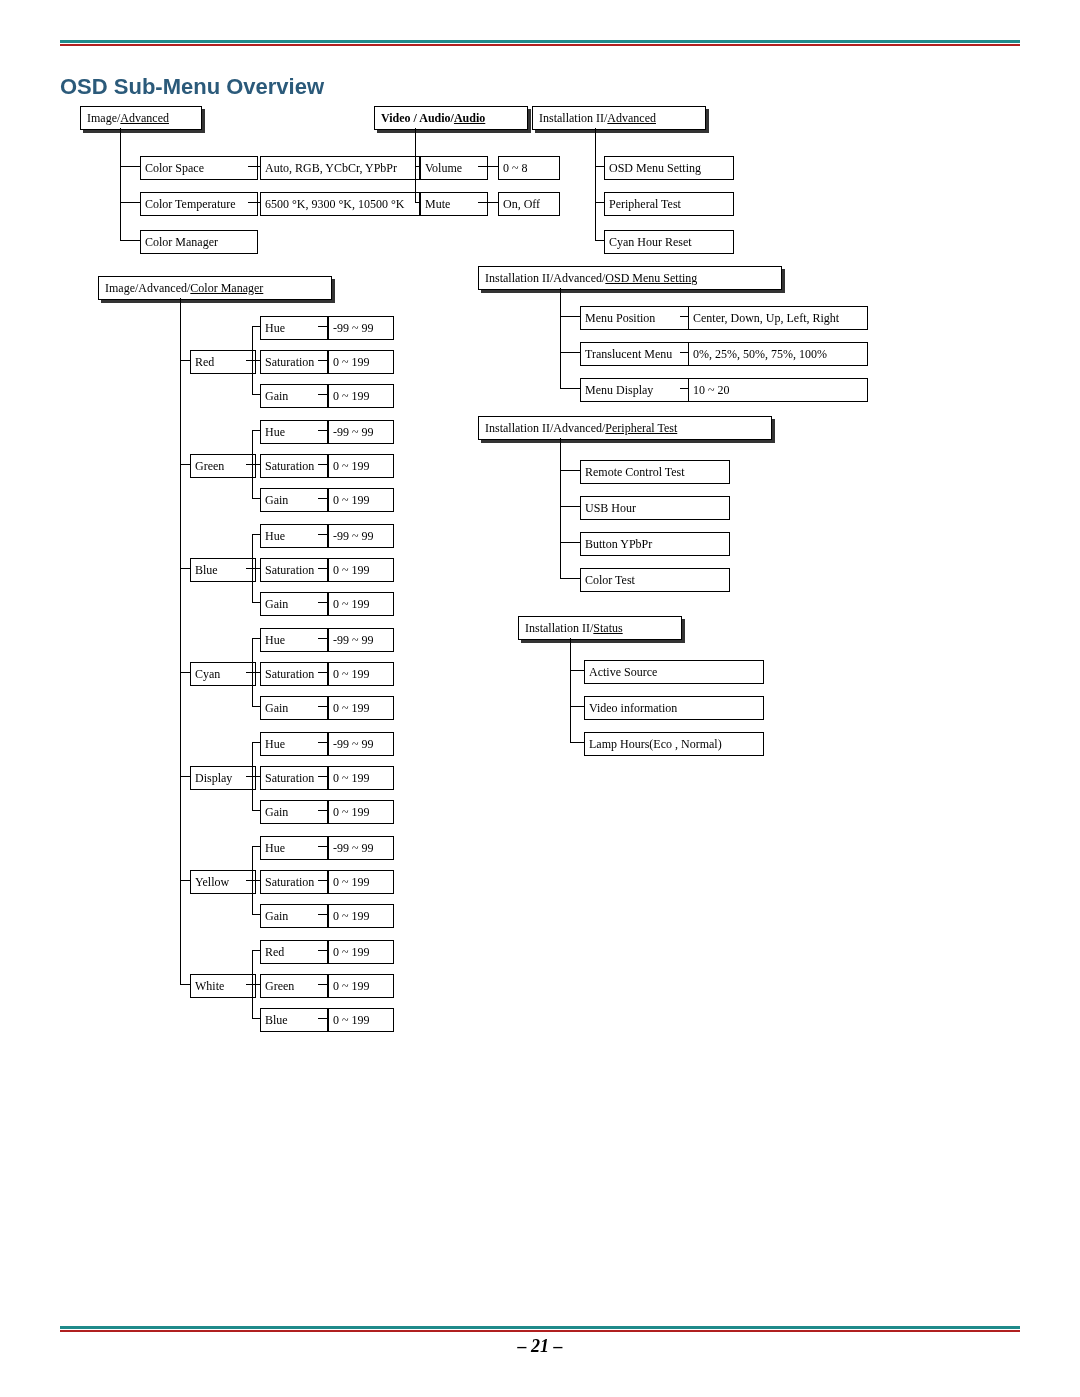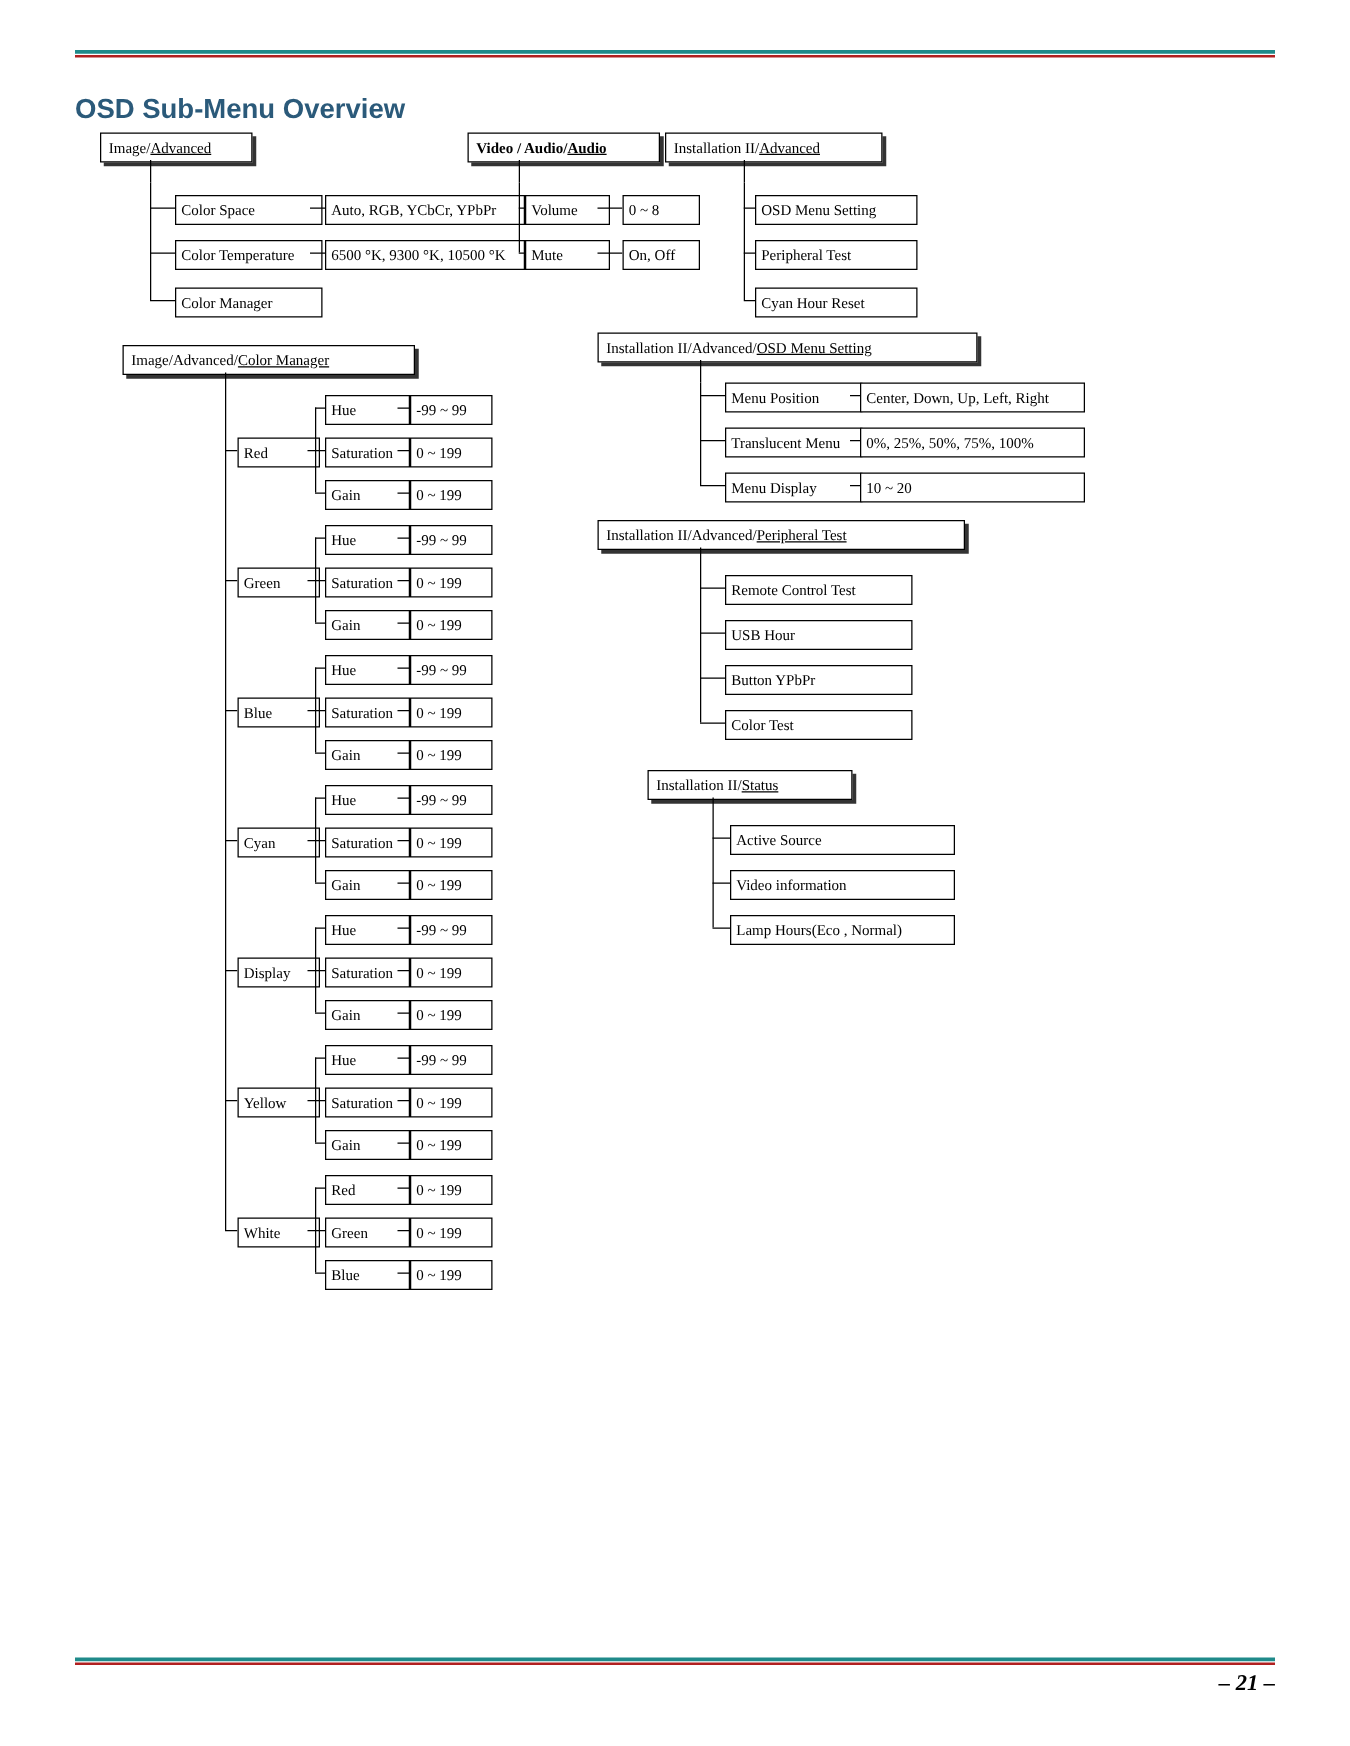--- a/index.html
+++ b/index.html
@@ -33,21 +33,21 @@
     color: #2b5a7a;
     font-family: Arial, Helvetica, sans-serif;
     font-weight: bold;
     font-size: 22px;
     margin-top: 28px;
     margin-bottom: 6px;
   }
   .footer {
     position: absolute;
     bottom: 0; left:0; right:0;
-    text-align:right;
+    text-align:center;
   }
   .page-number { font-style: italic; font-weight: bold; font-size: 18px; margin-top:4px; }
 
   
   .diagram {
     position: relative;
     width: 940px;
     height: 1040px;
     font-family: "Times New Roman", serif;
     font-size: 12px;

